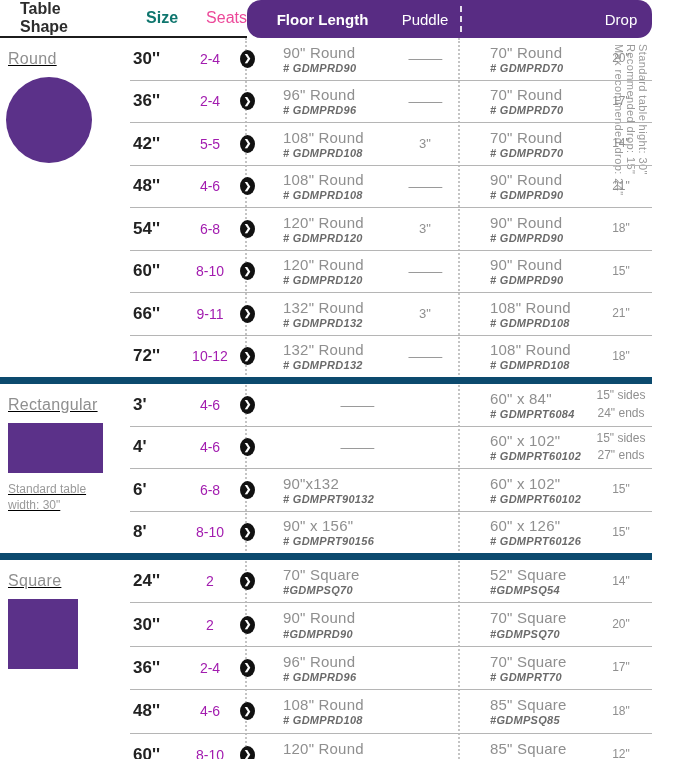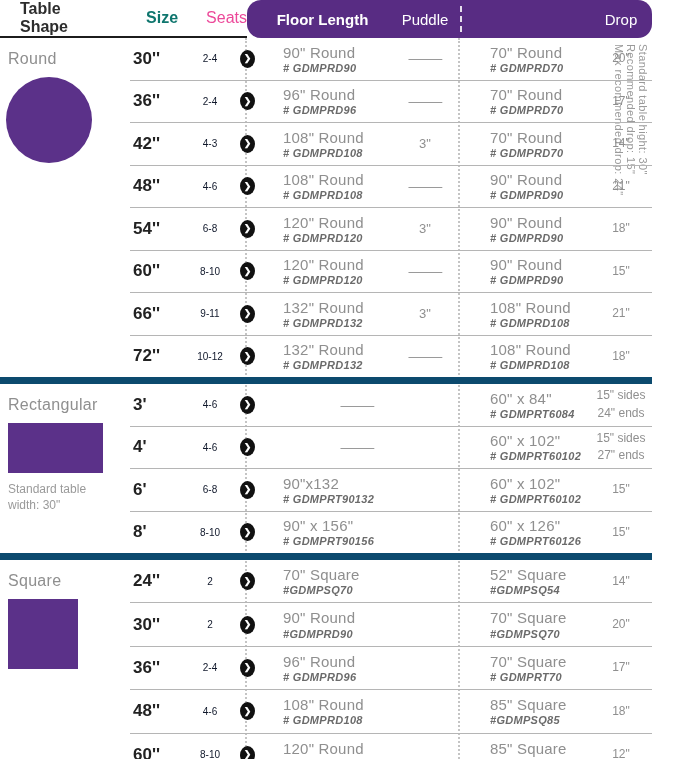--- a/index.html
+++ b/index.html
@@ -22,37 +22,37 @@
 
   
   .body{position:relative;width:652px;}
   .vline{position:absolute;top:0;bottom:0;border-left:2px dotted #c4c4c4;z-index:0;}
   .vline-1{left:245px;}
   .vline-2{left:458px;}
   .sections{position:relative;border-bottom:3px solid #1c1c1c;}
 
   .section{display:flex;position:relative;}
   .section + .section{border-top:7px solid #0c4a6e;}
-  .shape-col{width:130px;box-sizing:border-box;padding:12px 0 0 8px;}
+  .shape-col{width:130px;box-sizing:border-box;padding:12px 0 0 8px;text-decoration:underline;}
   .shape-label{font-size:16px;color:#8f8f8f;letter-spacing:.3px;}
   .shape{background:#5B3189;margin-top:9px;}
   .shape.circle{width:86px;height:86px;border-radius:50%;margin-left:-2px;}
   .shape.rect{width:95px;height:50px;}
   .shape.square{width:70px;height:70px;}
   .shape-caption{font-size:12px;color:#9a9a9a;margin-top:8px;width:90px;line-height:1.35;}
 
   .rows{flex:1;display:flex;flex-direction:column;}
   .row{display:grid;grid-template-columns:50px 60px 15px 135px 70px 130px 62px;align-items:center;position:relative;z-index:1;}
   .row + .row{border-top:1px solid #b5b5b5;}
   .sec-round .row{height:41.5px;}
   .sec-rect .row{height:41.5px;}
   .sec-square .row{height:42.4px;}
 
   .c-size{font-size:17px;font-weight:bold;color:#222;padding-left:3px;}
-  .c-seats{font-size:10px;color:#0f172a;text-align:center;}
+  .c-seats{font-size:14px;color:#a21caf;text-align:center;}
   .c-arrow{display:flex;justify-content:center;}
   .arrow-ic{width:18px;height:18px;border-radius:50%;background:#111;color:#fff;display:flex;align-items:center;justify-content:center;font-size:9px;font-weight:bold;line-height:1;}
   .c-len{display:flex;flex-direction:column;justify-content:center;padding-left:28px;box-sizing:border-box;}
   .c-len .nm{font-size:15px;color:#8f8f8f;letter-spacing:.2px;line-height:1.15;}
   .c-len .cd{font-size:11px;font-weight:bold;color:#6b6b6b;letter-spacing:.3px;margin-top:1px;font-style:italic;}
   .c-mid{padding-left:30px;}
   .c-puddle{font-size:13px;color:#8f8f8f;text-align:center;}
   .c-drop{font-size:12px;color:#8f8f8f;text-align:center;line-height:1.45;}
   .dash{display:inline-block;transform:scaleX(2.6);color:#9a9a9a;font-size:13px;}
   .span-dash{grid-column:4 / span 2;text-align:center;}
@@ -119,21 +119,21 @@
               </div>
               <div class="c-puddle"><span class="dash">—</span></div>
               <div class="c-len c-mid">
                 <div class="nm">70" Round</div>
                 <div class="cd"># GDMPRD70</div>
               </div>
               <div class="c-drop">17"</div>
             </div>
             <div class="row">
               <div class="c-size">42''</div>
-              <div class="c-seats">4-3</div>
+              <div class="c-seats">5-5</div>
               <div class="c-arrow">
                 <span class="arrow-ic">❯</span>
               </div>
               <div class="c-len">
                 <div class="nm">108" Round</div>
                 <div class="cd"># GDMPRD108</div>
               </div>
               <div class="c-puddle">3"</div>
               <div class="c-len c-mid">
                 <div class="nm">70" Round</div>

